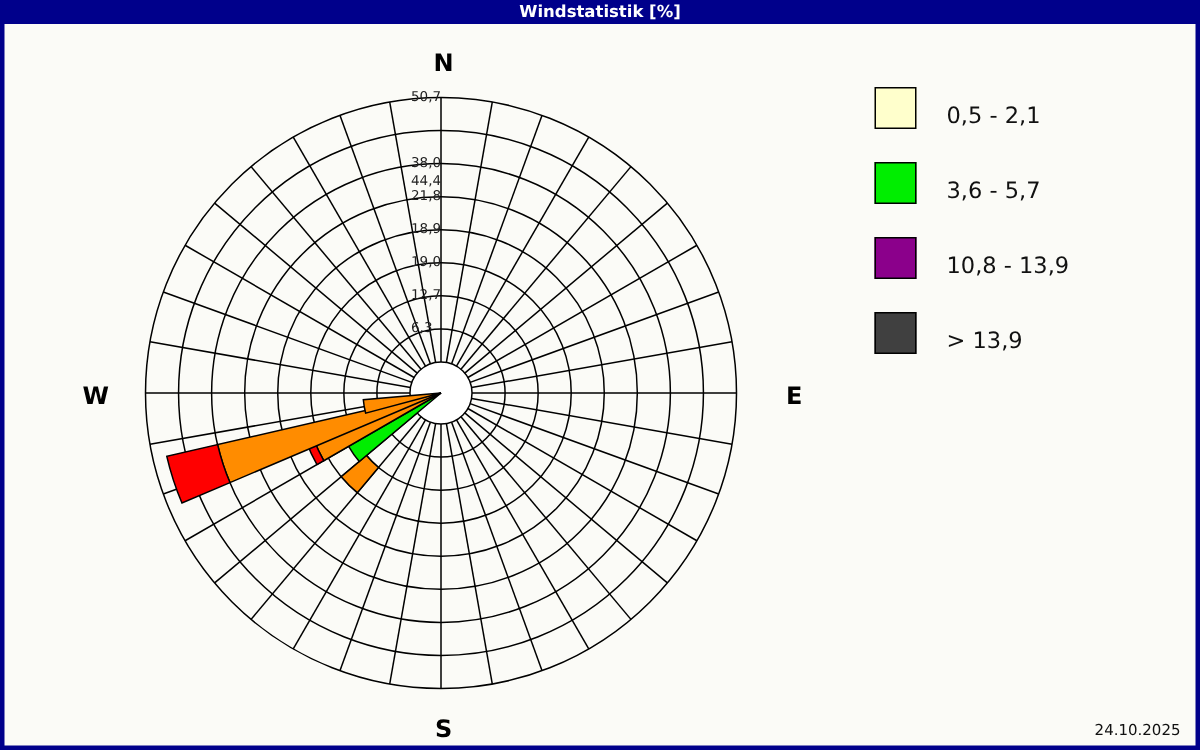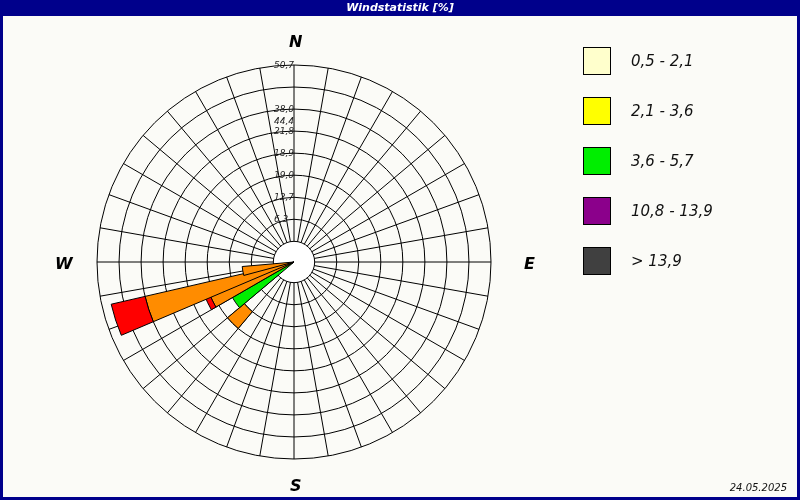--- a/index.html
+++ b/index.html
@@ -6,21 +6,20 @@
   body{
     width:800px;height:500px;
     background:#00008B;
     font-family:"DejaVu Sans","Liberation Sans",sans-serif;
     overflow:hidden;
   }
   #app{
     position:relative;
     width:645px;height:500px;
     box-sizing:border-box;
-    font-style:italic;
   }
   #titlebar{
     position:absolute;left:0;top:0;width:800px;height:16px;
     background:#00008B;
     color:#ffffff;
     font-size:11px;
     font-weight:bold;
     line-height:16px;
     text-align:center;
     letter-spacing:0px;
@@ -35,21 +34,21 @@
   #rose-area{
     position:absolute;left:0;top:0;width:560px;height:481px;
   }
   #legend{
     position:absolute;
     left:580px;top:20px;
     width:210px;
   }
   .legend-row{
     display:flex;
-    align-items:center;
+    align-items:flex-end;
     height:50px;
   }
   .swatch{
     width:28px;height:28px;
     border:1px solid #000000;
     box-sizing:border-box;
     flex:0 0 auto;
   }
   .legend-label{
     margin-left:20px;
@@ -168,32 +167,28 @@
           <span class="rlabel" style="left: 271px; top: 44px;">50,7</span>
         </div>
     </div>
 
     <div id="legend">
         <div class="legend-row">
           <div class="swatch" style="background: rgb(255, 255, 204);"></div>
           <div class="legend-label">0,5 - 2,1</div>
         </div>
         <div class="legend-row">
-          <div class="swatch" style="background: rgb(255, 255, 0);"></div>
-          <div class="legend-label">2,1 - 3,6</div>
-        </div>
-        <div class="legend-row">
           <div class="swatch" style="background: rgb(0, 238, 0);"></div>
           <div class="legend-label">3,6 - 5,7</div>
         </div>
         <div class="legend-row">
           <div class="swatch" style="background: rgb(139, 0, 139);"></div>
           <div class="legend-label">10,8 - 13,9</div>
         </div>
         <div class="legend-row">
           <div class="swatch" style="background: rgb(64, 64, 64);"></div>
           <div class="legend-label">&gt; 13,9</div>
         </div>
       </div>
 
-    <div id="datestamp">24.05.2025</div>
+    <div id="datestamp">24.10.2025</div>
   </div>
 </div>
 
 </body></html>

